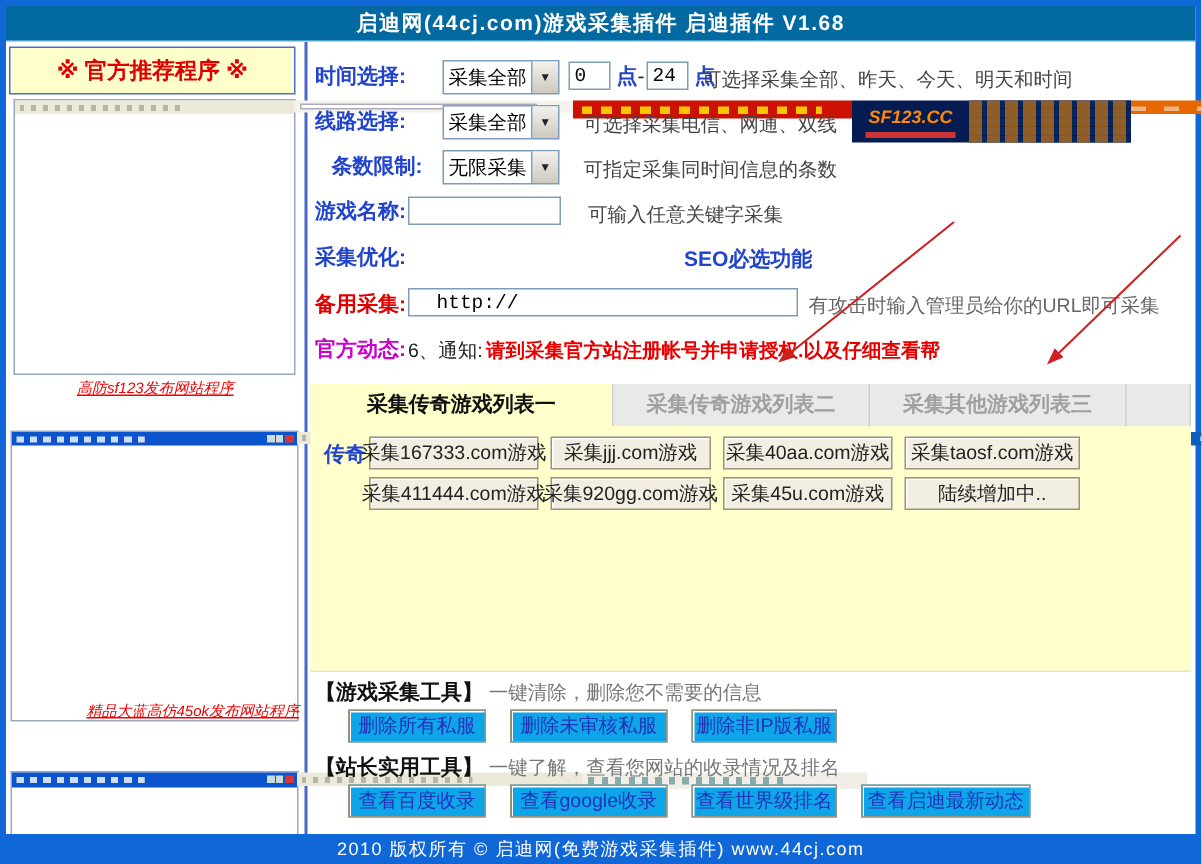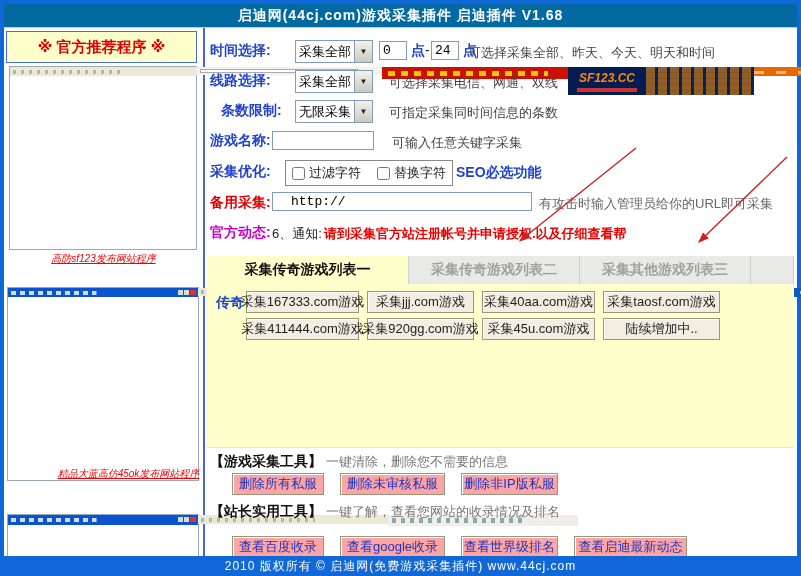--- a/index.html
+++ b/index.html
@@ -105,21 +105,21 @@
   .cat{position:absolute;left:9px;top:10px;font-weight:bold;font-size:14px;color:#2244cc;}
   .gbrow{position:absolute;left:39px;display:flex;gap:8px;}
   .gbtn{height:22px;background:#f2efe2;border:1px solid #99957f;box-shadow:inset 1px 1px 0 #fff;
     font-size:13px;color:#222;display:flex;align-items:center;justify-content:center;
     white-space:nowrap;cursor:default;box-sizing:border-box;}
 
   
   .sect-title{position:absolute;font-size:14px;font-weight:bold;color:#111;white-space:nowrap;}
   .sect-desc{font-size:13px;font-weight:normal;color:#777;}
   .tbrow{position:absolute;left:228px;display:flex;gap:16px;}
-  .tbtn{height:22px;background:#fca5a5;border:1px solid #99957f;box-shadow:inset 1px 1px 0 #fff;
+  .tbtn{height:22px;background:#0ea5e9;border:1px solid #99957f;box-shadow:inset 1px 1px 0 #fff;
     font-size:13px;color:#2233bb;display:flex;align-items:center;justify-content:center;
     white-space:nowrap;cursor:default;box-sizing:border-box;}
 
   .arrows{position:absolute;left:0;top:0;width:801px;height:576px;pointer-events:none;z-index:60;}
 </style>
 </head>
 <body>
 
 <div class="win">
   <div class="inner">
@@ -220,30 +220,20 @@
       <span class="ctext">无限采集</span>
       <span class="cbtn">▼</span>
     </div>
     <div class="hint" style="left:385px;top:100px;">可指定采集同时间信息的条数</div>
 
     <div class="flabel" style="left:206px;top:128px;">游戏名称:</div>
     <input class="tinput" style="left: 268px; top: 127px; width: 102px;" value="">
     <div class="hint" style="left:388px;top:130px;">可输入任意关键字采集</div>
 
     <div class="flabel" style="left:206px;top:159px;">采集优化:</div>
-    <div class="optbox" style="left:281px;top:156px;">
-      <label class="optitem">
-        <input type="checkbox" style="">
-        <span>过滤字符</span>
-      </label>
-      <label class="optitem">
-        <input type="checkbox" style="">
-        <span>替换字符</span>
-      </label>
-    </div>
     <div class="seonote" style="left:452px;top:160px;">SEO必选功能</div>
 
     <div class="flabel red" style="left:206px;top:190px;">备用采集:</div>
     <input class="tinput" style="left: 268px; top: 188px; width: 260px; padding-left: 18px;" value="http://">
     <div class="hint" style="left:535px;top:191px;color:#666;">有攻击时输入管理员给你的URL即可采集</div>
 
     <div class="flabel mag" style="left:206px;top:220px;">官方动态:</div>
     <div class="newsprefix" style="left:268px;top:221px;">6、通知:</div>
     <div class="newsred" style="left:320px;top:221px;">请到采集官方站注册帐号并申请授权.以及仔细查看帮</div>
 
@@ -277,21 +267,21 @@
     <div class="tbrow" style="top:469px;">
       <div class="tbtn" style="width:92px">删除所有私服</div>
       <div class="tbtn" style="width:105px">删除未审核私服</div>
       <div class="tbtn" style="width:97px">删除非IP版私服</div>
     </div>
 
     <div class="sect-title" style="left:206px;top:499px;">
       <span>【站长实用工具】</span>
       <span class="sect-desc">一键了解，查看您网站的收录情况及排名</span>
     </div>
-    <div class="tbrow" style="top:532px;">
+    <div class="tbrow" style="top:519px;">
       <div class="tbtn" style="width:92px">查看百度收录</div>
       <div class="tbtn" style="width:105px">查看google收录</div>
       <div class="tbtn" style="width:97px">查看世界级排名</div>
       <div class="tbtn" style="width:113px">查看启迪最新动态</div>
     </div>
 
   </div>
 
   <div class="footerbar">
     <span>2010 版权所有 © 启迪网(免费游戏采集插件) www.44cj.com</span>

